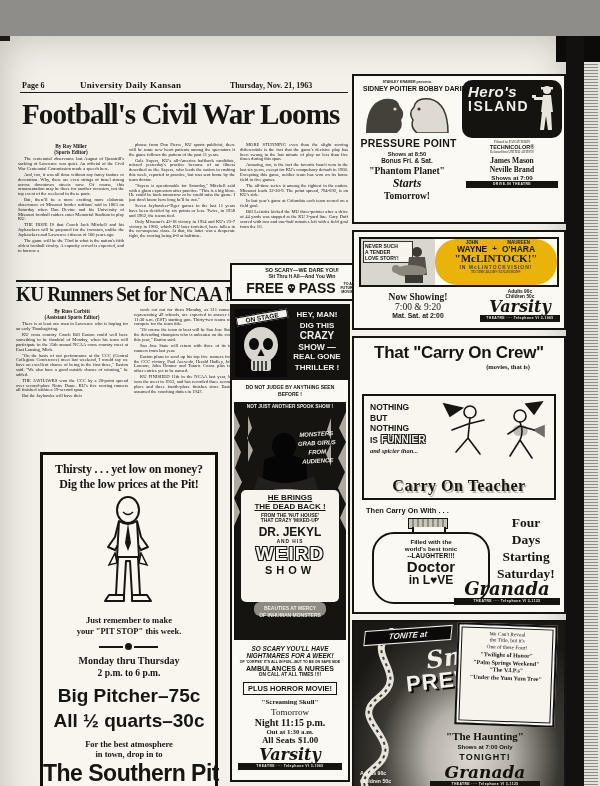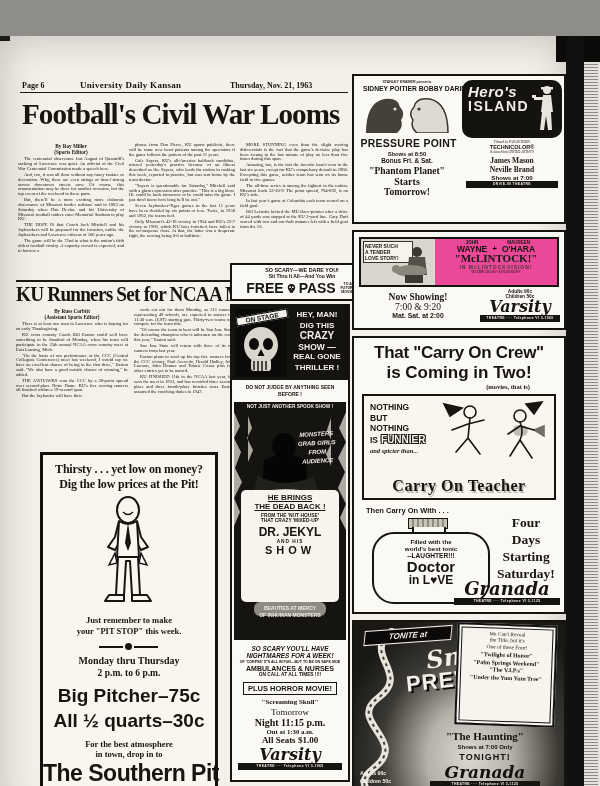--- a/index.html
+++ b/index.html
@@ -203,20 +203,21 @@
         <div class="b i san" style="font-size:6px;line-height:9px;color:#f2efe8;">AUDIENCE</div>
       </div>
 
       <div class="c" style="position:absolute;left:7px;top:88px;width:98px;height:112px;background:#f6f4ed;border-radius:5px;padding-top:3px;box-sizing:border-box;">
         <div class="b san" style="font-size:8px;text-decoration:underline;">HE BRINGS</div>
         <div class="b san" style="font-size:8px;text-decoration:underline;">THE DEAD BACK !</div>
         <div class="b san" style="font-size:4.9px;margin-top:2px;">FROM THE 'NUT HOUSE'</div>
         <div class="b san" style="font-size:4.9px;">THAT CRAZY 'MIXED-UP'</div>
         <div class="b san" style="font-size:12px;margin-top:2px;">DR. JEKYL</div>
         <div class="b san" style="font-size:4.8px;letter-spacing:1px;">AND HIS</div>
+        <div class="b san out" style="font-size:19px;line-height:20px;letter-spacing:1px;">WEIRD</div>
         <div class="b san" style="font-size:11px;letter-spacing:4px;">SHOW</div>
       </div>
       <div class="b san c" style="position:absolute;left:0;top:203px;width:100%;font-size:5px;color:#efece4;">BEAUTIES AT MERCY</div>
       <div class="b san c" style="position:absolute;left:0;top:210px;width:100%;font-size:5px;color:#efece4;">OF INHUMAN MONSTERS</div>
     </div>
 
     <div class="a c" style="left:0;top:336px;width:116px;">
       <div class="b i san" style="font-size:6.4px;margin-top:3px;">SO SCARY YOU'LL HAVE</div>
       <div class="b i san" style="font-size:6.4px;">NIGHTMARES FOR A WEEK!</div>
       <div class="b san" style="font-size:3.6px;margin-top:1px;">OF 'CORPSE' IT'S ALL IN FUN—BUT TO BE ON SAFE SIDE</div>
@@ -240,21 +241,21 @@
       <svg width="86" height="40" viewBox="0 0 86 40">
         <path d="M2 40 Q2 10 20 6 Q34 4 36 14 Q42 20 37 27 Q40 34 33 40 Z" fill="#44403a"></path>
         <path d="M84 40 Q84 10 66 6 Q52 4 50 14 Q44 20 49 27 Q46 34 53 40 Z" fill="#dedad1" stroke="#3a3732" stroke-width="1.5"></path>
         <circle cx="31" cy="16" r="1.6" fill="#dedad1"></circle>
           <circle cx="55" cy="16" r="1.6" fill="#3a3732"></circle>
       </svg>
       <div class="b san nowrap" style="font-size:11px;letter-spacing:.3px;transform:scaleX(.95);transform-origin:center;">PRESSURE POINT</div>
       <div class="b san" style="font-size:5.8px;margin-top:2px;">Shows at 8:50</div>
       <div class="b san" style="font-size:6.4px;">Bonus Fri. &amp; Sat.</div>
       <div class="b" style="font-size:9.5px;margin-top:2px;">"Phantom Planet"</div>
-      <div class="b" style="font-size:10px;">Starts</div>
+      <div class="b" style="font-size:12px;font-style:italic;">Starts</div>
       <div class="b" style="font-size:9.5px;">Tomorrow!</div>
     </div>
     <div class="a c" style="left:108px;top:4px;width:100px;">
       <div class="dark" style="height:58px;position:relative;text-align:left;padding:4px 0 0 6px;box-sizing:border-box;border-radius:10px;">
         <div class="b i san wt" style="font-size:15px;line-height:15px;letter-spacing:.5px;">Hero's</div>
         <div class="b san wt" style="font-size:14px;line-height:14px;letter-spacing:1.5px;">ISLAND</div>
         <svg style="position:absolute;right:2px;top:4px;" width="28" height="50" viewBox="0 0 28 50">
           <g fill="#e8e5dd">
             <circle cx="15" cy="6" r="4"></circle>
             <rect x="9" y="3" width="12" height="2.5"></rect>
@@ -284,21 +285,21 @@
           <div class="b san" style="font-size:5px;line-height:6px;">LOVE STORY!</div>
         </div>
         <svg style="position:absolute;right:0;bottom:0;" width="44" height="40" viewBox="0 0 44 40">
           <circle cx="26" cy="7" r="5" fill="#3c3933"></circle>
           <path d="M18 12 L34 12 L36 30 L16 30 Z" fill="#55514a"></path>
           <ellipse cx="20" cy="26" rx="16" ry="6" fill="#8b867c"></ellipse>
           <circle cx="5" cy="24" r="4" fill="#8b867c"></circle>
           <rect x="14" y="30" width="18" height="8" fill="#3c3933"></rect>
         </svg>
       </div>
-      <div style="flex:1;background:#ec4899;text-align:center;">
+      <div style="flex:1;background:#eab308;text-align:center;border-radius:22px;">
         <div style="display:flex;justify-content:center;align-items:flex-start;gap:5px;margin-top:1px;">
           <span style="text-align:center;">
             <span class="b san" style="display:block;font-size:4.5px;">JOHN</span>
             <span class="b san" style="display:block;font-size:8.5px;line-height:8px;">WAYNE</span>
           </span>
           <span class="b san" style="font-size:8px;margin-top:4px;">+</span>
           <span style="text-align:center;">
             <span class="b san" style="display:block;font-size:4.5px;">MAUREEN</span>
             <span class="b san" style="display:block;font-size:8.5px;line-height:8px;">O'HARA</span>
           </span>
@@ -316,21 +317,20 @@
     <div class="a c" style="left:126px;top:57px;width:80px;">
       <div class="b san" style="font-size:4.8px;">Adults 90c</div>
       <div class="b san" style="font-size:4.8px;">Children 50c</div>
       <div class="script" style="font-size:16px;line-height:16px;">Varsity</div>
       <div class="lbar">THEATRE ···· Telephone VI 3-1965</div>
     </div>
   </div>
 
   <div class="a box" style="left:352px;top:300px;width:214px;height:278px;">
     <div class="b san c nowrap" style="font-size:17px;margin-top:5px;letter-spacing:-.3px;">That "Carry On Crew"</div>
-    <div class="b san c nowrap" style="font-size:17px;">is Coming in Two!</div>
     <div class="b" style="font-size:6.5px;text-align:right;margin-right:34px;">(movies, that is)</div>
     <div class="a" style="left:8px;top:56px;width:194px;height:106px;border:2.5px solid #16140f;background:#f8f6ef;box-sizing:border-box;">
       <div style="position:absolute;left:6px;top:6px;">
         <div class="b san" style="font-size:8.5px;line-height:10.5px;">NOTHING</div>
         <div class="b san" style="font-size:8.5px;line-height:10.5px;">BUT</div>
         <div class="b san" style="font-size:8.5px;line-height:10.5px;">NOTHING</div>
         <div style="display:flex;align-items:baseline;gap:3px;">
           <span class="b san" style="font-size:8.5px;">IS</span>
           <span class="b san out" style="font-size:10px;">FUNNIER</span>
         </div>

